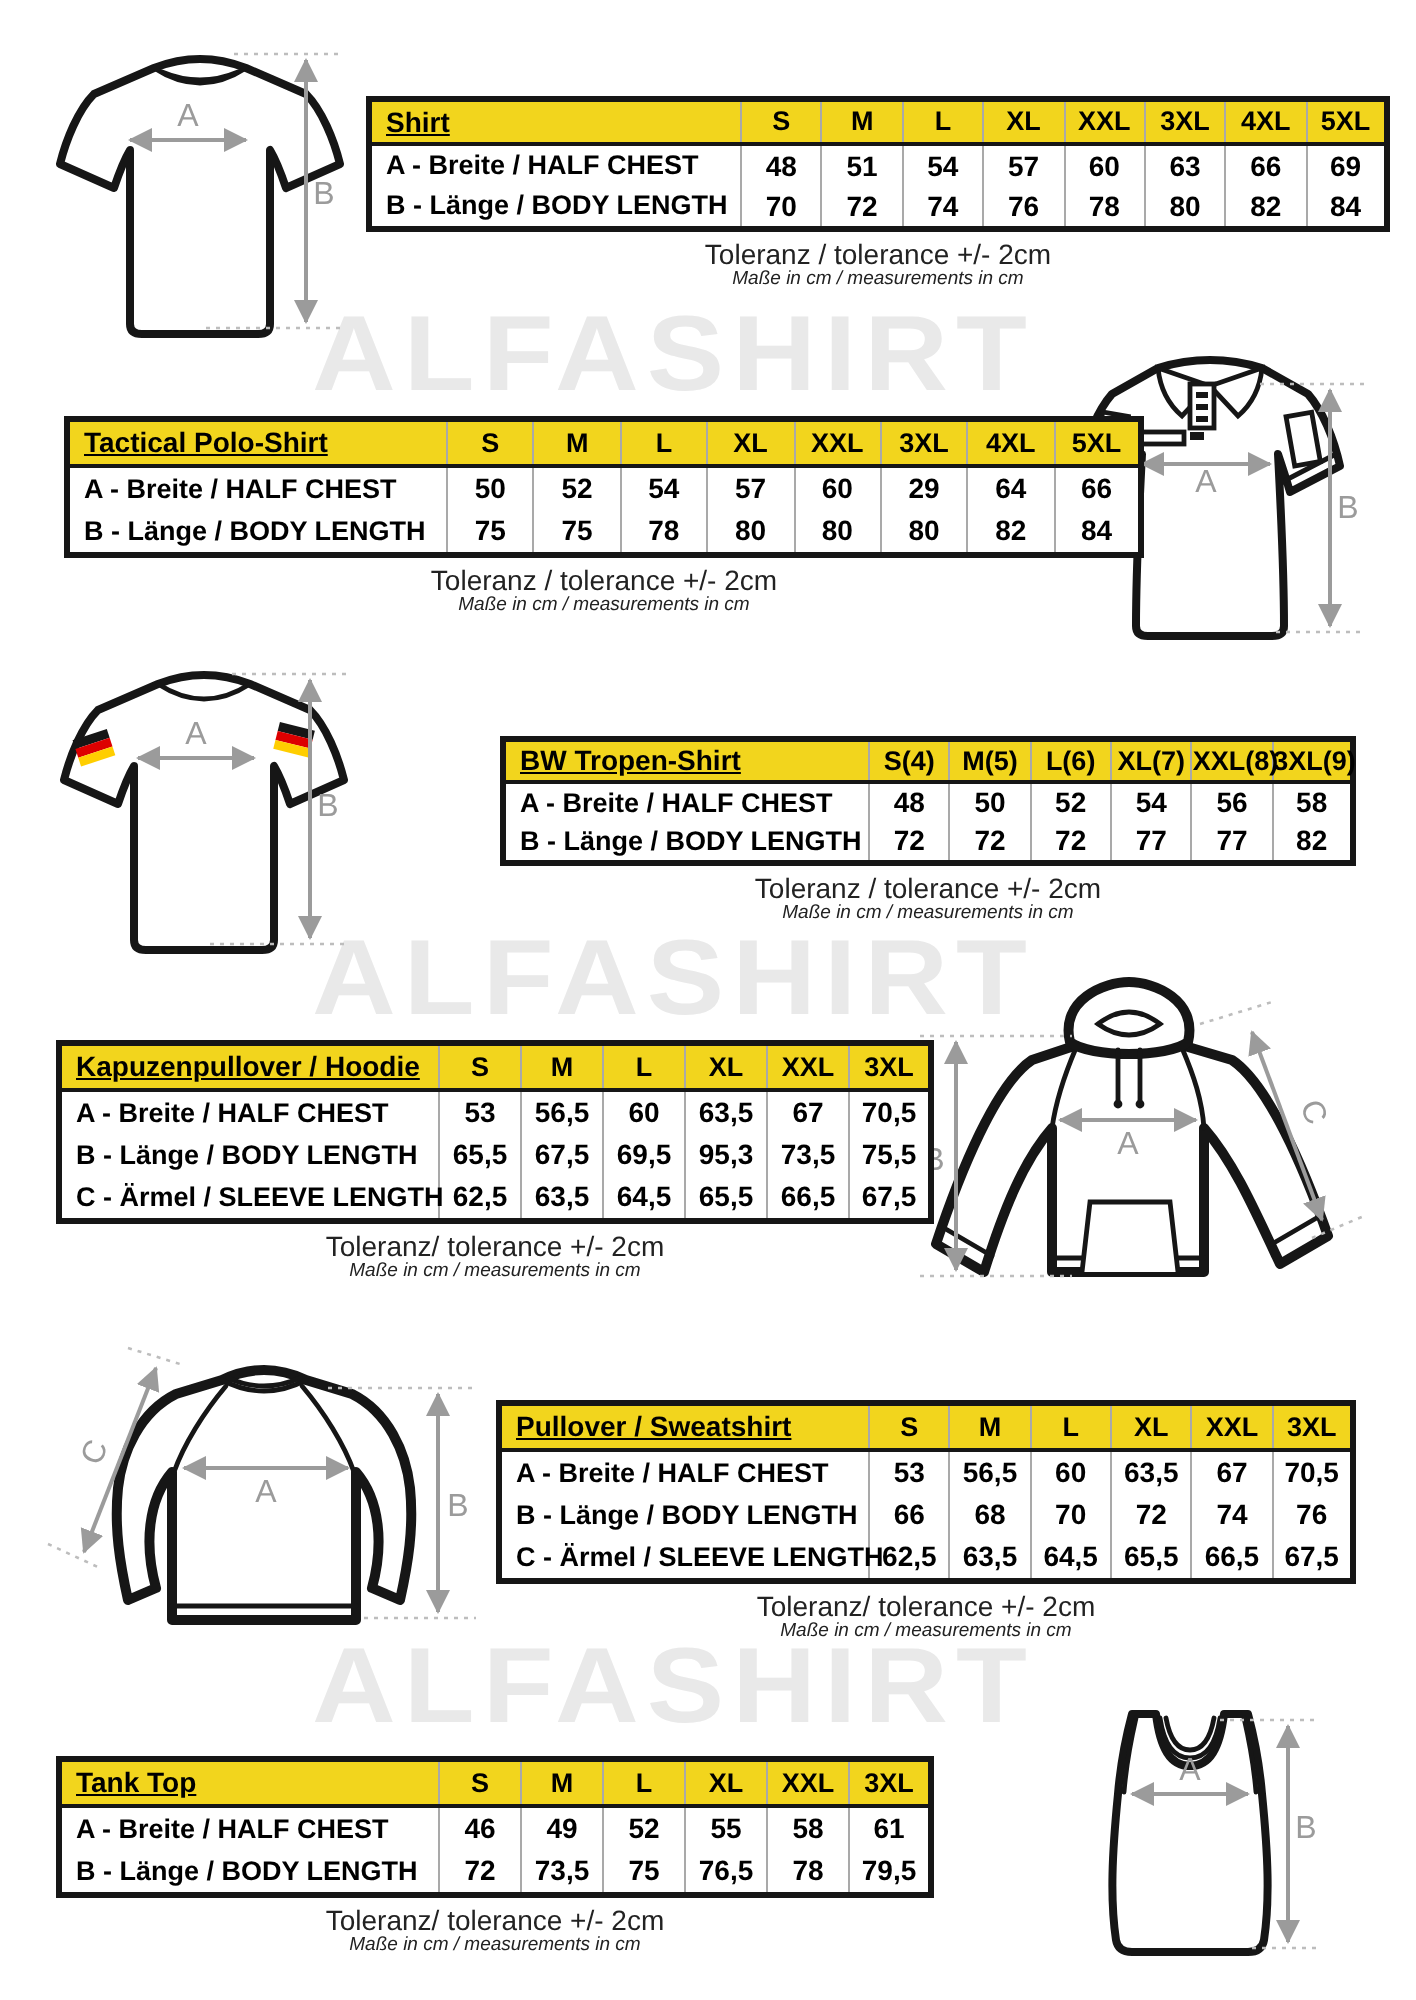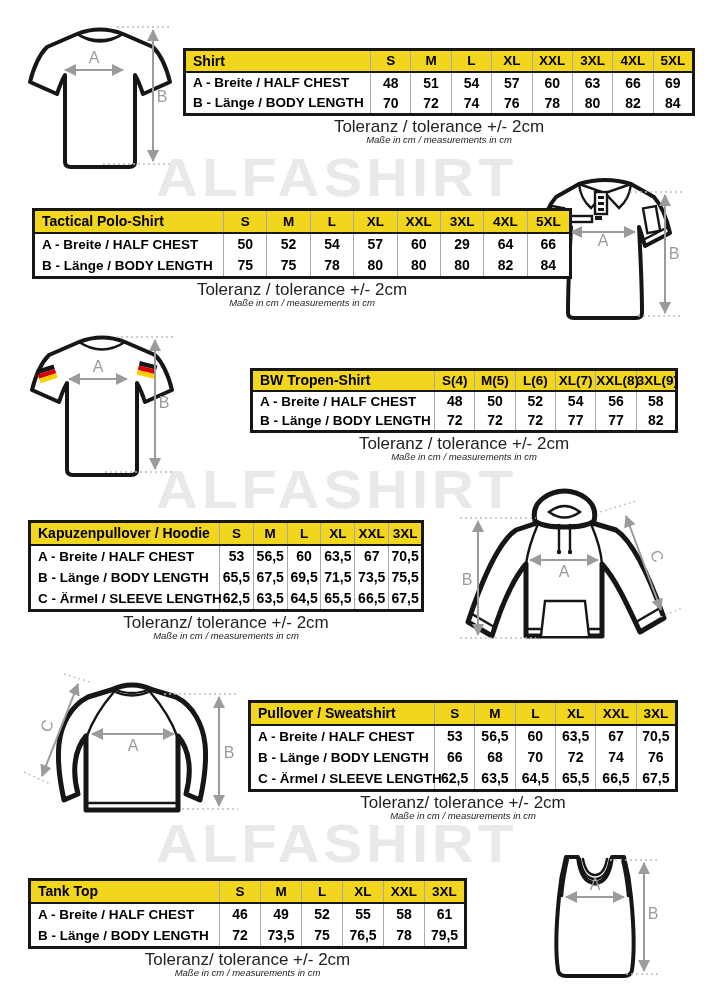--- a/index.html
+++ b/index.html
@@ -9,25 +9,25 @@
   .wm{position:absolute;left:156px;z-index:0;font-weight:bold;font-size:58px;
       letter-spacing:4px;color:#e9e9e9;transform:scaleY(.92);transform-origin:left top;
       white-space:nowrap;user-select:none;}
   
   .tbl{position:absolute;z-index:2;}
   .tbl table{border-collapse:collapse;table-layout:fixed;width:100%;
              border:3px solid #161616;background:#fff;}
   .tbl th,.tbl td{border-left:1px solid #a9a9a9;font-weight:bold;text-align:center;
              padding:0;line-height:var(--rh,21px);font-size:14px;white-space:nowrap;overflow:visible;}
   .tbl th{background:#f2d51d;border-bottom:2px solid #161616;font-size:13.5px;}
-  .tbl th.name{text-align:left;padding-left:7px;font-size:14px;}
+  .tbl th.name{text-align:left;padding-left:7px;font-size:14px;text-decoration:underline;}
   .tbl td.label{text-align:left;padding-left:7px;font-size:13.5px;}
   .tbl th:first-child,.tbl td:first-child{border-left:none;}
   .note{margin-top:4px;text-align:center;}
-  .n1{font-size:17px;color:#222;line-height:14px;}
+  .n1{font-size:14px;color:#222;line-height:14px;}
   .n2{font-size:9.5px;color:#222;line-height:12px;font-style:italic;}
   
   .draw{position:absolute;z-index:1;}
   .g-out{fill:#fff;stroke:#161616;stroke-width:4;stroke-linejoin:round;stroke-linecap:round;}
   .g-thick{fill:#fff;stroke:#161616;stroke-width:5;stroke-linejoin:round;stroke-linecap:round;}
   .g-d{fill:none;stroke:#161616;stroke-width:2.4;stroke-linejoin:round;stroke-linecap:round;}
   .g-w{fill:#fff;stroke:#161616;stroke-width:2.4;}
   .arr{stroke:#9b9b9b;stroke-width:2;fill:none;}
   .dot{stroke:#bdbdbd;stroke-width:1.3;fill:none;stroke-dasharray:2 3;}
   .mlbl{fill:#9b9b9b;font-size:16px;font-family:"Liberation Sans",sans-serif;}
@@ -270,21 +270,21 @@
           <line class="dot" x1="79" y1="144" x2="148" y2="144"></line>
           <line class="arr" x1="129" y1="12" x2="129" y2="141" marker-start="url(#ah)" marker-end="url(#ah)"></line>
           <text class="mlbl" x="138" y="80" text-anchor="middle">B</text>
         </g>
       </svg>
     </div>
   </div>
 
   
   <div style="display:contents">
-    <div class="tbl" style="left:28px;top:520px;width:396px;--rh:21px">
+    <div class="tbl" style="left:28px;top:520px;width:439px;--rh:21px">
       <table>
         <colgroup>
             <col style="width:190px">
           </colgroup>
         <thead>
             <tr>
               <th class="name">Kapuzenpullover / Hoodie</th>
               <th class="size">S</th>
               <th class="size">M</th>
               <th class="size">L</th>
@@ -301,21 +301,21 @@
               <td class="val">60</td>
               <td class="val">63,5</td>
               <td class="val">67</td>
               <td class="val">70,5</td>
             </tr>
             <tr>
               <td class="label">B -  Länge / BODY LENGTH</td>
               <td class="val">65,5</td>
               <td class="val">67,5</td>
               <td class="val">69,5</td>
-              <td class="val">71,5</td>
+              <td class="val">95,3</td>
               <td class="val">73,5</td>
               <td class="val">75,5</td>
             </tr>
             <tr>
               <td class="label">C -  Ärmel / SLEEVE LENGTH</td>
               <td class="val">62,5</td>
               <td class="val">63,5</td>
               <td class="val">64,5</td>
               <td class="val">65,5</td>
               <td class="val">66,5</td>

